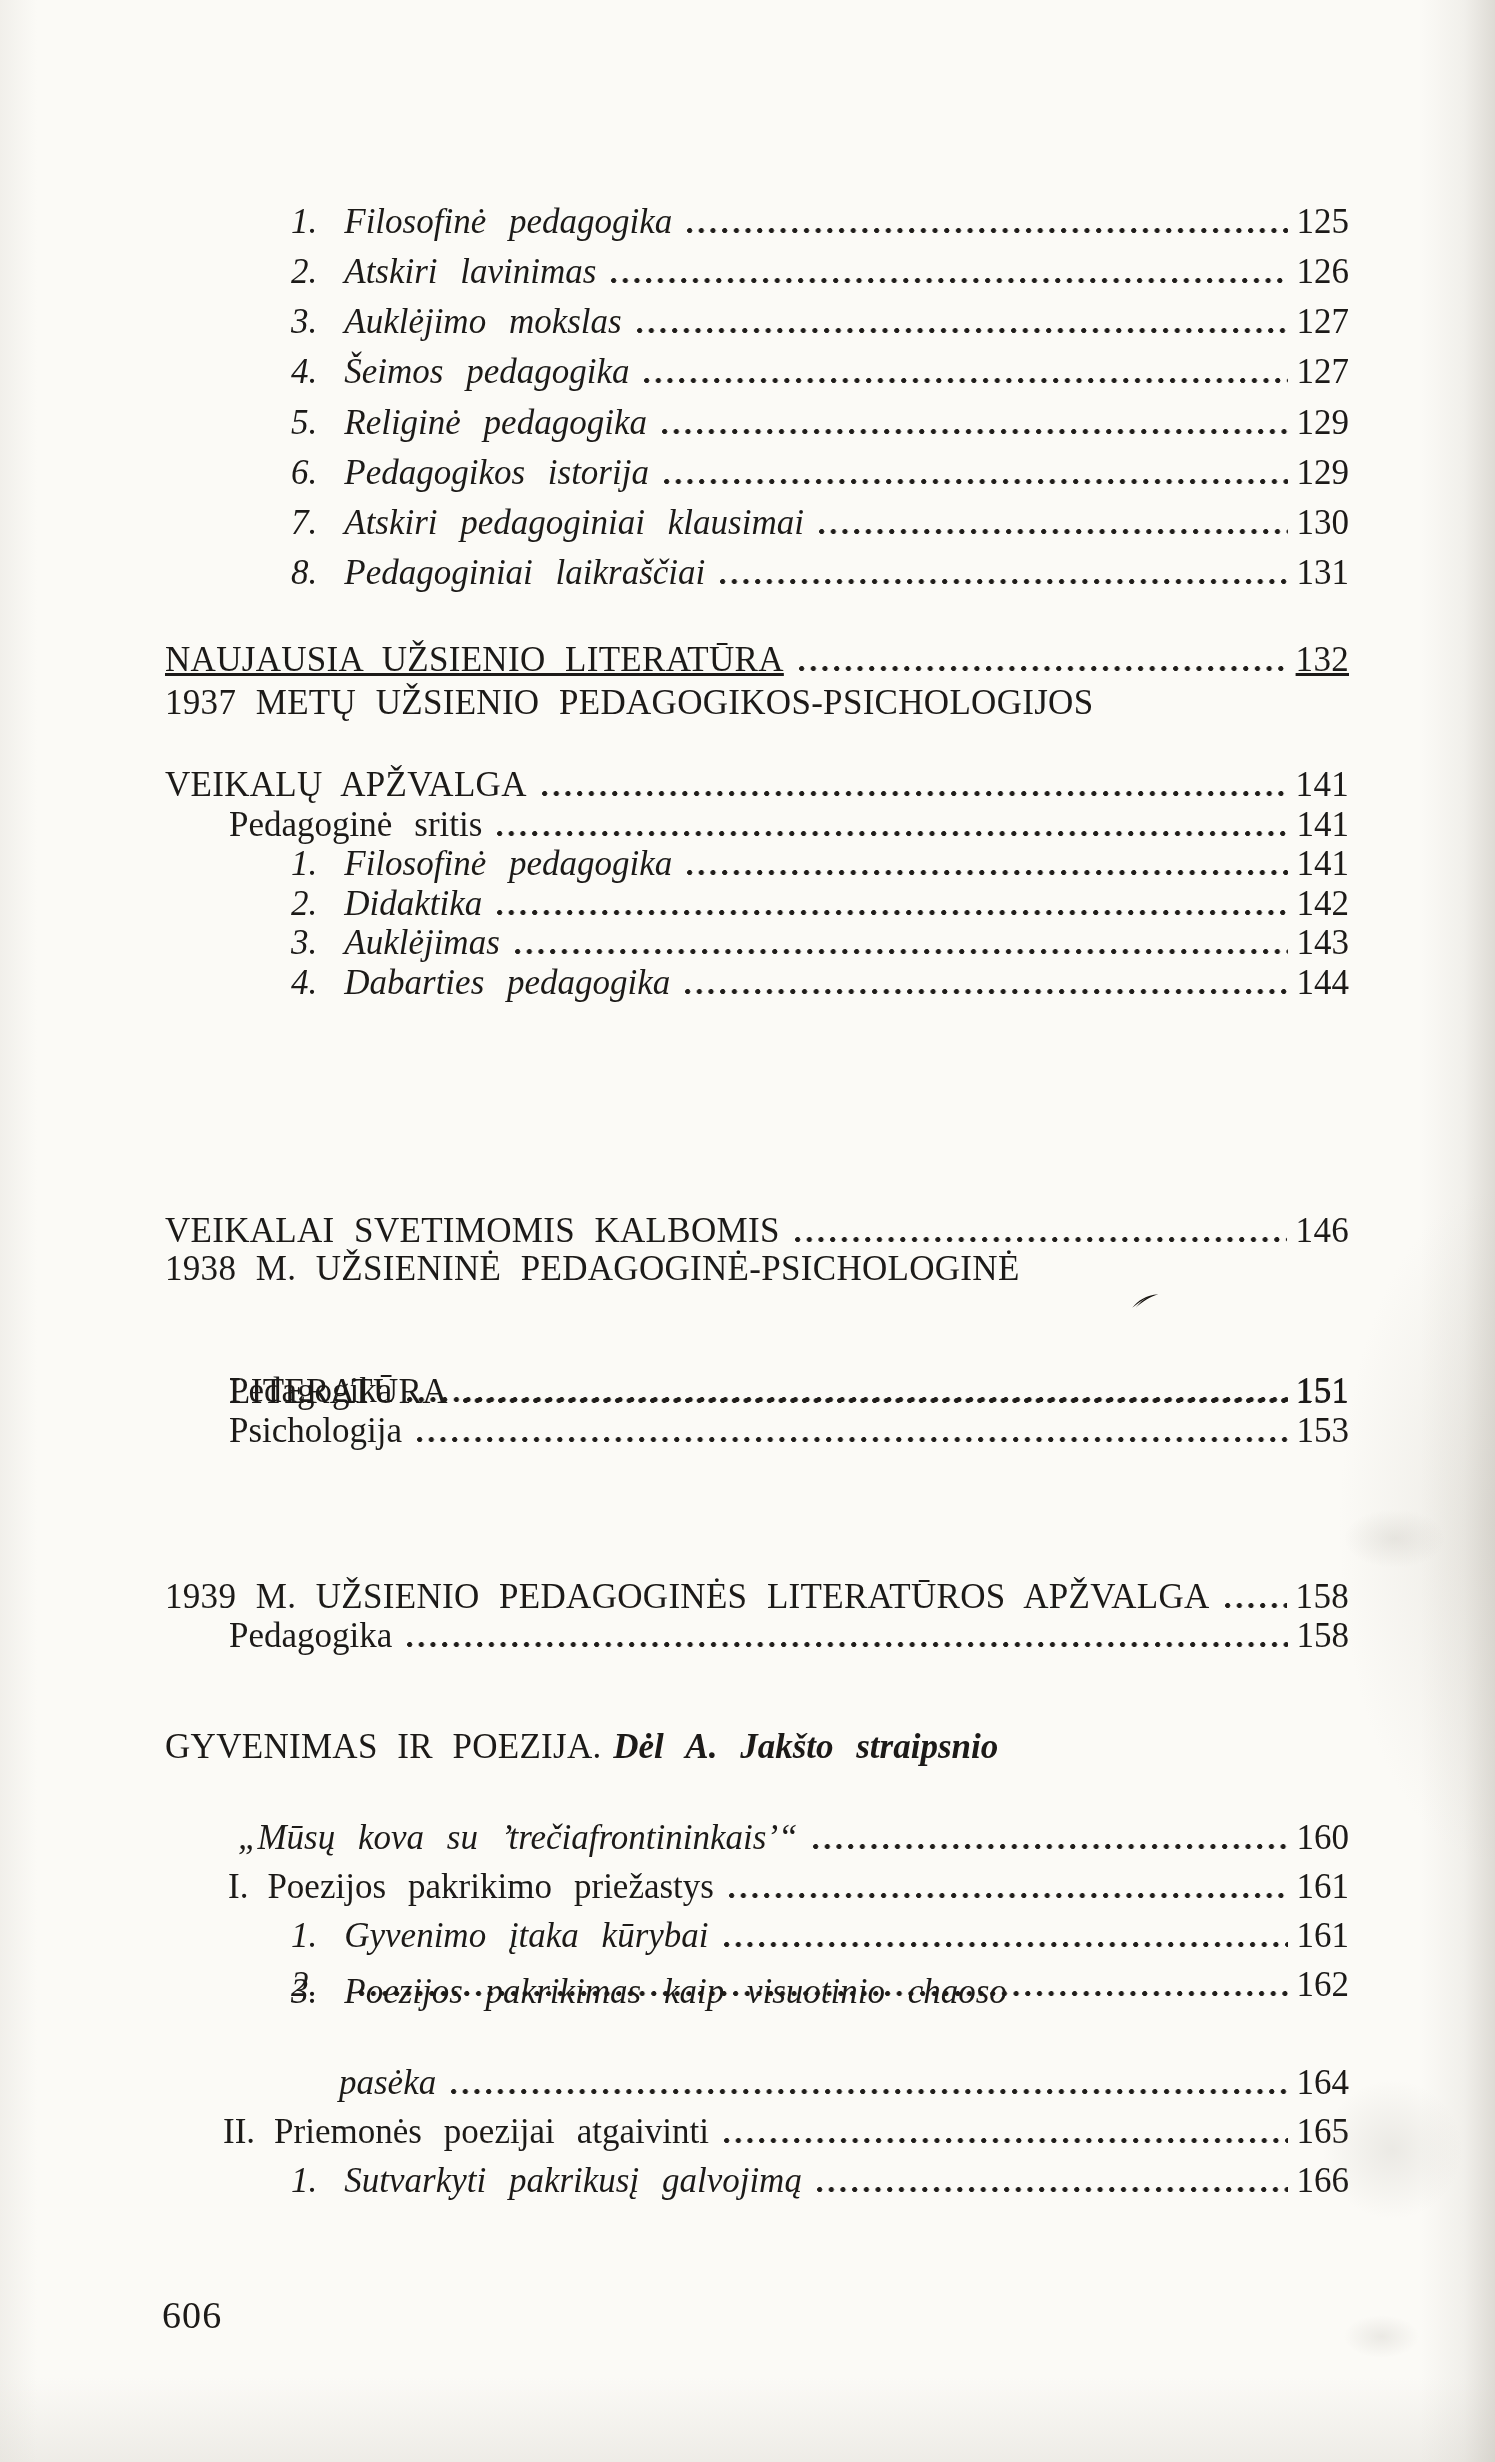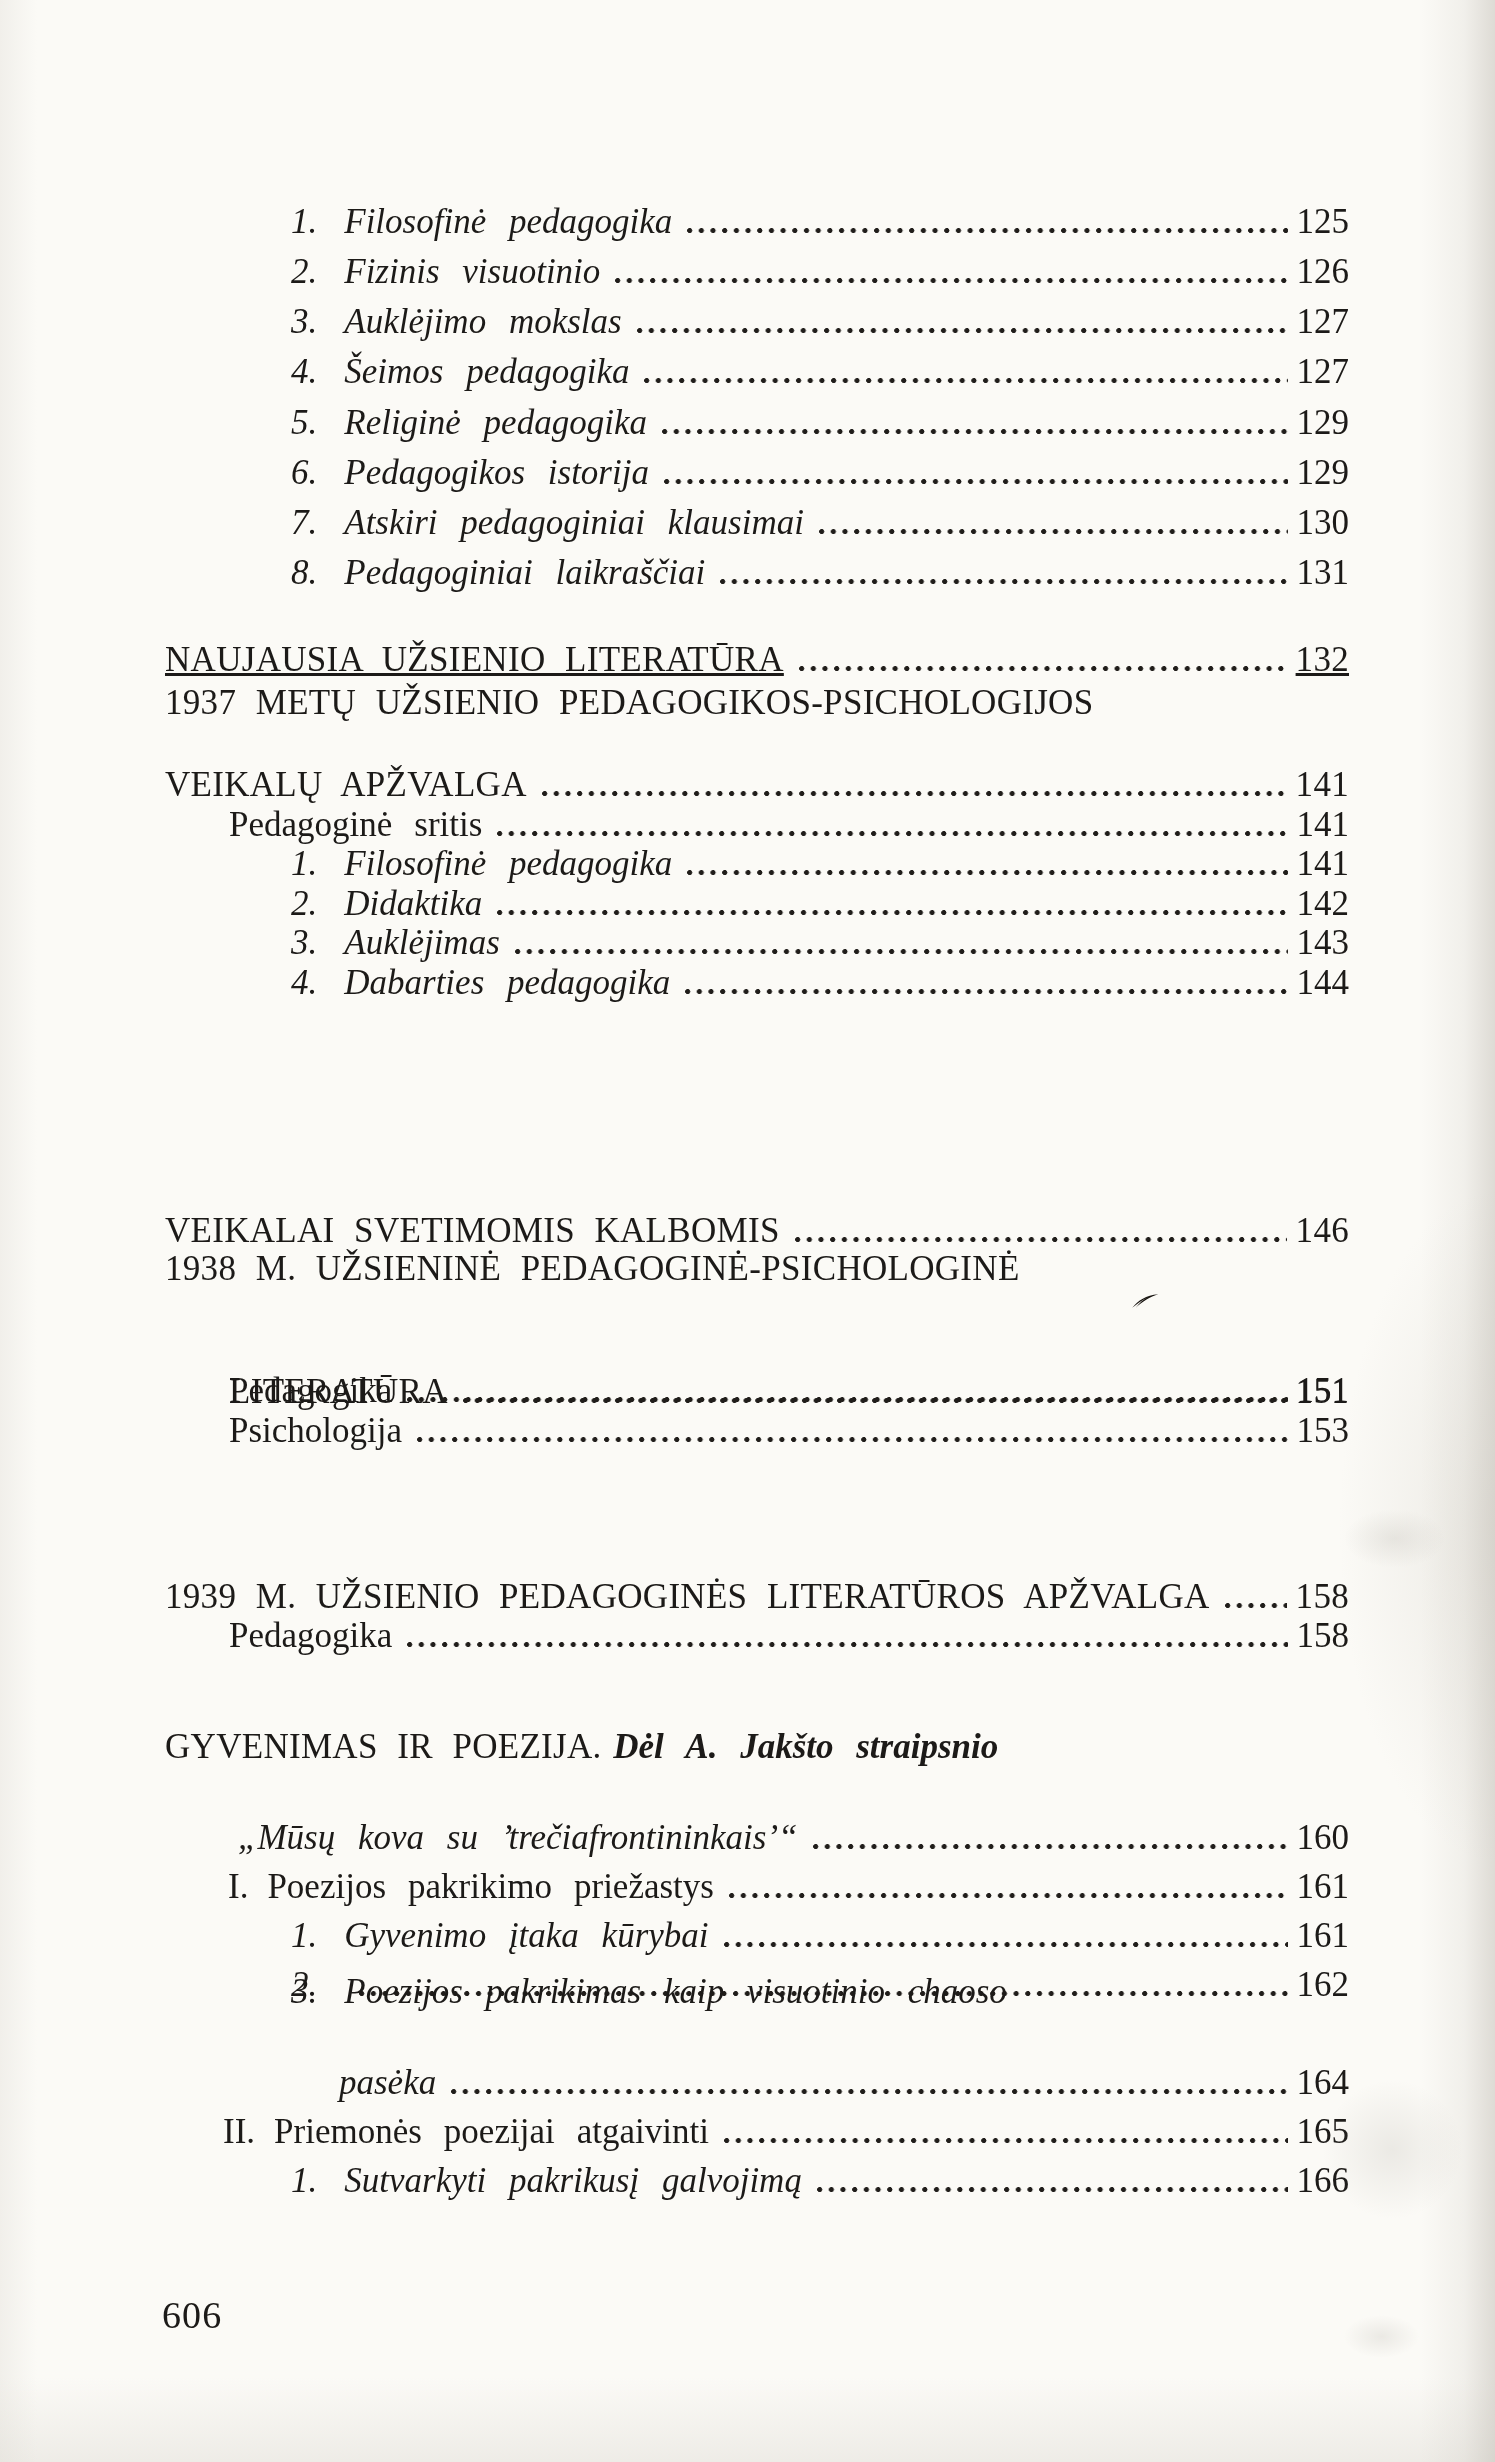--- a/index.html
+++ b/index.html
@@ -76,21 +76,21 @@
 <div class="scan-page">
   <div id="toc-lines">
       <div class="line italic" style="top: 160px; left: 291px;">
         <span class="num">1.</span>
         <span class="txt">Filosofinė pedagogika</span>
         <span class="leader"></span>
         <span class="pg">125</span>
       </div>
       <div class="line italic" style="top: 210px; left: 291px;">
         <span class="num">2.</span>
-        <span class="txt">Fizinis visuotinio</span>
+        <span class="txt">Atskiri lavinimas</span>
         <span class="leader"></span>
         <span class="pg">126</span>
       </div>
       <div class="line italic" style="top: 260px; left: 291px;">
         <span class="num">3.</span>
         <span class="txt">Auklėjimo mokslas</span>
         <span class="leader"></span>
         <span class="pg">127</span>
       </div>
       <div class="line italic" style="top: 310px; left: 291px;">

